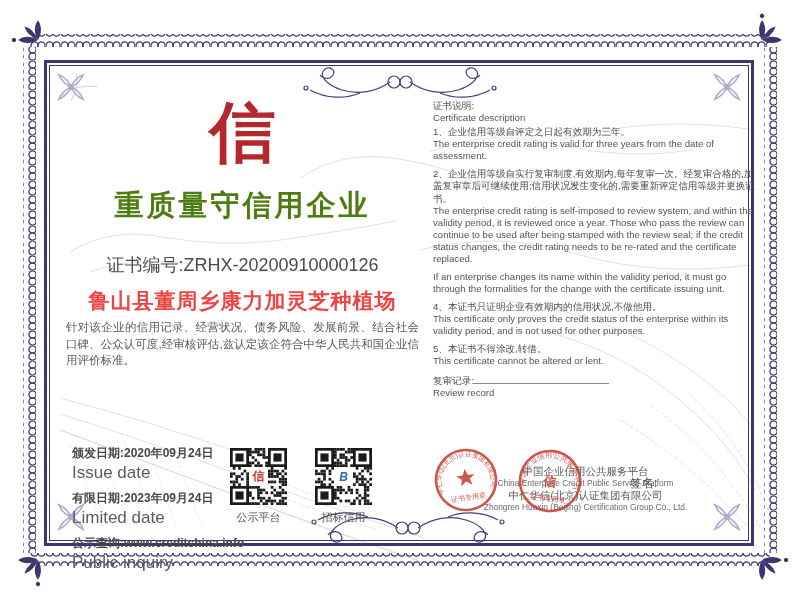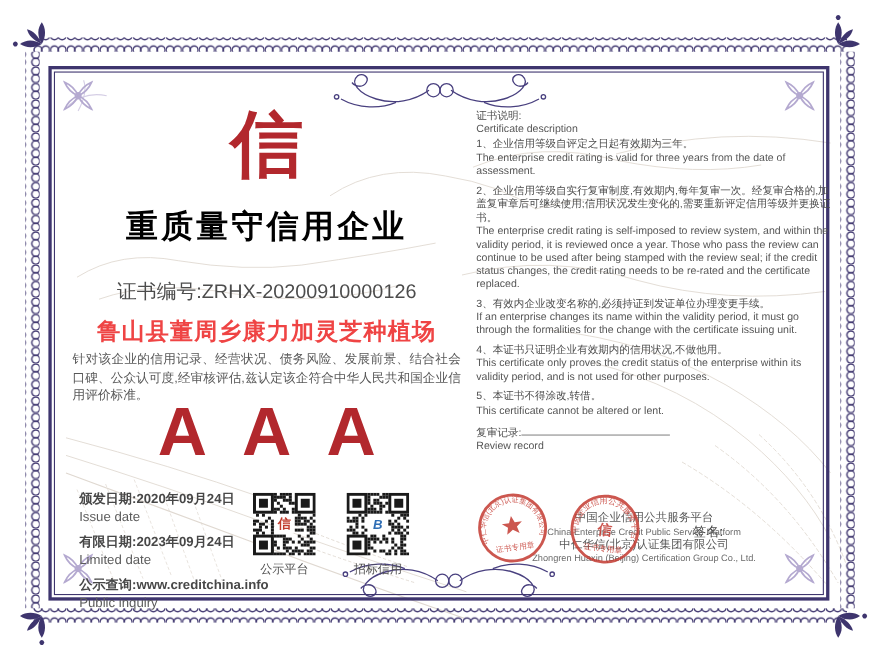--- a/index.html
+++ b/index.html
@@ -6,32 +6,32 @@
   .cert{position:relative;width:800px;height:600px;background:#ffffff;overflow:hidden;
         font-family:"Liberation Sans","DejaVu Sans",sans-serif;color:#4a4a4a;}
   svg.layer{position:absolute;left:0;top:0;z-index:1;}
   svg.bg{z-index:0;}
   .frame{position:absolute;left:44px;top:60px;width:704px;height:480px;border:3px solid #3e356e;z-index:1;}
   .frame-inner{position:absolute;inset:2px;border:1px solid #3e356e;}
   
   .left-panel{position:absolute;left:60px;top:60px;width:365px;height:480px;z-index:2;text-align:center;}
   .logo{position:absolute;left:0;right:0;top:40px;font-size:66px;line-height:1;color:#b2282d;
         font-weight:bold;font-family:"Liberation Serif","DejaVu Serif",serif;}
-  .title{position:absolute;left:0;right:0;top:126px;font-size:29px;font-weight:bold;color:#000000;letter-spacing:3px;}
+  .title{position:absolute;left:0;right:0;top:126px;font-size:29px;font-weight:bold;color:#4d7c0f;letter-spacing:3px;}
   .subtitle{position:absolute;left:0;right:0;top:165px;font-size:13px;font-weight:bold;color:#cdcdcd;letter-spacing:1px;}
   .certno{position:absolute;left:0;right:0;top:193px;font-size:18px;color:#4c4c4c;}
   .company{position:absolute;left:0;right:0;top:227px;font-size:21px;font-weight:bold;color:#ef4444;
            font-family:"Liberation Serif","DejaVu Serif",serif;letter-spacing:1px;}
   .desc{position:absolute;left:6px;right:6px;top:259px;font-size:11.5px;line-height:1.45;color:#585858;text-align:justify;}
   .rating{position:absolute;left:0;right:0;top:303px;font-size:62px;font-weight:600;color:#b2282d;
           letter-spacing:32px;padding-left:32px;line-height:1;}
   .dates{position:absolute;left:12px;top:385px;text-align:left;}
   .drow{margin-bottom:7px;}
   .drow .cn{font-size:12px;font-weight:bold;color:#474747;display:block;}
-  .drow .en{font-size:12px;color:#5c5c5c;display:block;margin-top:1px;}
+  .drow .en{font-size:17px;color:#5c5c5c;display:block;margin-top:1px;}
   .qr{position:absolute;top:388px;width:57px;height:57px;z-index:2;}
   .qr1{left:170px;} .qr2{left:255px;}
   .qr-logo{position:absolute;left:20px;top:20px;width:17px;height:17px;background:#fff;display:flex;
            align-items:center;justify-content:center;font-size:12px;font-weight:bold;}
   .qr-label{position:absolute;top:450px;width:57px;text-align:center;font-size:11px;color:#4f4f4f;}
   .qrl1{left:170px;} .qrl2{left:255px;}
   
   .right-panel{position:absolute;left:433px;top:100px;width:322px;z-index:2;font-size:9.6px;
                line-height:1.26;color:#555;}
   .notes-heading{margin-bottom:2px;}
@@ -145,21 +145,20 @@
   </div>
 
   <div class="left-panel">
     <div class="logo">信</div>
     <div class="title">重质量守信用企业</div>
     <div class="certno">
       <span>证书编号:</span><span>ZRHX-20200910000126</span>
     </div>
     <div class="company">鲁山县董周乡康力加灵芝种植场</div>
     <div class="desc">针对该企业的信用记录、经营状况、债务风险、发展前景、结合社会口碑、公众认可度,经审核评估,兹认定该企符合中华人民共和国企业信用评价标准。</div>
-    <div class="rating">AAA</div>
 
     <div class="dates">
       <div class="drow">
         <span class="cn"><span>颁发日期:</span><span>2020年09月24日</span></span>
         <span class="en">Issue date</span>
       </div>
       <div class="drow">
         <span class="cn"><span>有限日期:</span><span>2023年09月24日</span></span>
         <span class="en">Limited date</span>
       </div>
@@ -459,21 +458,20 @@
     </div>
     <div class="note-item">
       <span class="note-cn">1、企业信用等级自评定之日起有效期为三年。</span>
       <span class="note-en">The enterprise credit rating is valid for three years from the date of assessment.</span>
     </div>
     <div class="note-item">
       <span class="note-cn">2、企业信用等级自实行复审制度,有效期内,每年复审一次。经复审合格的,加盖复审章后可继续使用;信用状况发生变化的,需要重新评定信用等级并更换证书。</span>
       <span class="note-en">The enterprise credit rating is self-imposed to review system, and within the validity period, it is reviewed once a year. Those who pass the review can continue to be used after being stamped with the review seal; if the credit status changes, the credit rating needs to be re-rated and the certificate replaced.</span>
     </div>
     <div class="note-item">
-      <span class="note-cn">3、有效内企业改变名称的,必须持证到发证单位办理变更手续。</span>
       <span class="note-en">If an enterprise changes its name within the validity period, it must go through the formalities for the change with the certificate issuing unit.</span>
     </div>
     <div class="note-item">
       <span class="note-cn">4、本证书只证明企业有效期内的信用状况,不做他用。</span>
       <span class="note-en">This certificate only proves the credit status of the enterprise within its validity period, and is not used for other purposes.</span>
     </div>
     <div class="note-item">
       <span class="note-cn">5、本证书不得涂改,转借。</span>
       <span class="note-en">This certificate cannot be altered or lent.</span>
     </div>

